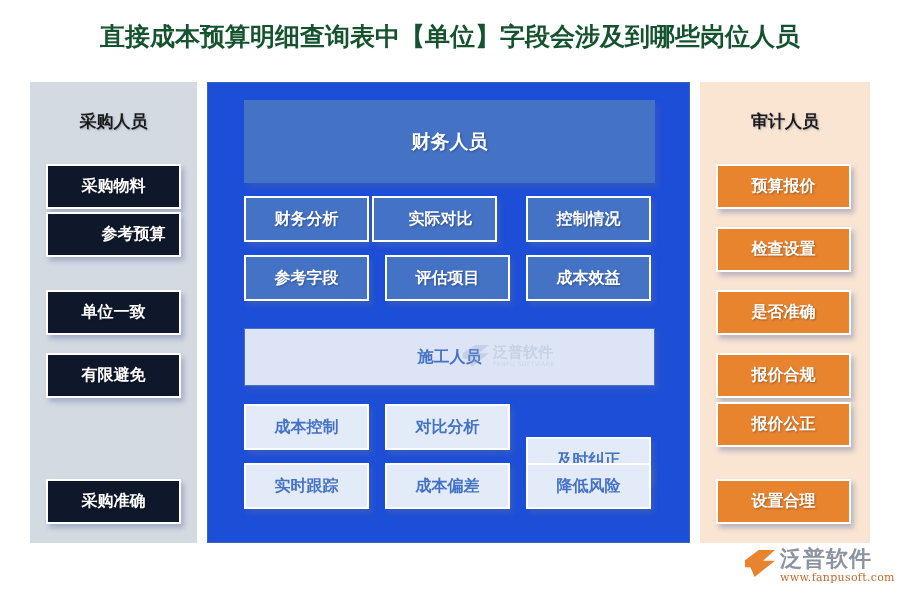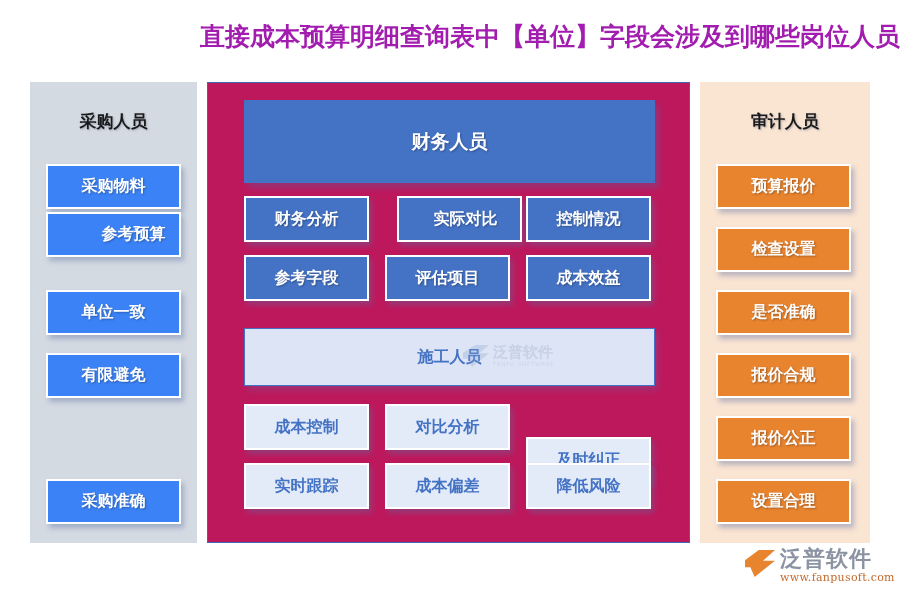--- a/index.html
+++ b/index.html
@@ -14,24 +14,24 @@
     overflow: hidden;
     position: relative;
   }
 
   
   .page-title {
     position: absolute;
     left: 0;
     top: 20px;
     width: 900px;
-    text-align: right;
+    text-align: center;
     font-size: 25px;
     font-weight: bold;
-    color: #a21caf;
+    color: #14532d;
     letter-spacing: 0px;
     white-space: nowrap;
   }
 
   
   .panel {
     position: absolute;
     box-sizing: border-box;
   }
   .panel-left {
@@ -39,21 +39,21 @@
     top: 82px;
     width: 167px;
     height: 461px;
     background: #d4dae2;
   }
   .panel-center {
     left: 207px;
     top: 82px;
     width: 483px;
     height: 461px;
-    background: #be185d;
+    background: #1d4ed8;
     border: 1.5px solid #3d66b8;
   }
   .panel-right {
     left: 700px;
     top: 82px;
     width: 170px;
     height: 461px;
     background: #fae4d2;
   }
 
@@ -82,21 +82,21 @@
     display: flex;
     align-items: center;
     justify-content: center;
     font-size: 16px;
     font-weight: bold;
     color: #ffffff;
     white-space: nowrap;
     box-shadow: 3px 4px 5px rgba(90,110,160,0.40);
     text-shadow: 1px 1px 2px rgba(0,0,0,0.30);
   }
-  .chip-teal { background: #3b82f6; }
+  .chip-teal { background: #0f172a; }
   .chip-orange { background: #e8832e; }
 
   
   .center-head-blue {
     position: absolute;
     left: 36px;
     top: 17px;
     width: 411px;
     height: 83px;
     background: #4472c4;
@@ -227,21 +227,21 @@
   <div class="chip chip-teal" style="top:208px;">单位一致</div>
   <div class="chip chip-teal" style="top:271px;">有限避免</div>
   <div class="chip chip-teal" style="top:397px;">采购准确</div>
 </div>
 
 <div class="panel panel-center">
 
   <div class="center-head-blue">财务人员</div>
 
   <div class="gbox gbox-blue" style="left:36px;  top:113px;">财务分析</div>
-  <div class="gbox gbox-blue" style="left:189px; top:113px;padding-left:12px;">实际对比</div>
+  <div class="gbox gbox-blue" style="left:164px; top:113px;padding-left:12px;">实际对比</div>
   <div class="gbox gbox-blue" style="left:318px; top:113px;">控制情况</div>
   <div class="gbox gbox-blue" style="left:36px;  top:172px;">参考字段</div>
   <div class="gbox gbox-blue" style="left:177px; top:172px;">评估项目</div>
   <div class="gbox gbox-blue" style="left:318px; top:172px;">成本效益</div>
 
   <div class="center-head-light">施工人员</div>
 
   <div class="gbox gbox-light" style="left:36px;  top:321px;">成本控制</div>
   <div class="gbox gbox-light" style="left:177px; top:321px;">对比分析</div>
   <div class="gbox gbox-light" style="left:318px; top:321px;margin-top:33px;">及时纠正</div>
@@ -250,21 +250,21 @@
   <div class="gbox gbox-light" style="left:318px; top:380px;">降低风险</div>
 </div>
 
 <div class="panel panel-right">
   <div class="panel-heading">审计人员</div>
 
   <div class="chip chip-orange" style="top:82px;">预算报价</div>
   <div class="chip chip-orange" style="top:145px;">检查设置</div>
   <div class="chip chip-orange" style="top:208px;">是否准确</div>
   <div class="chip chip-orange" style="top:271px;">报价合规</div>
-  <div class="chip chip-orange" style="top:334px;">报价公正</div>
+  <div class="chip chip-orange" style="top:320px;">报价公正</div>
   <div class="chip chip-orange" style="top:397px;">设置合理</div>
 </div>
 
 <div class="watermark-center">
   <div class="wm-mark"></div>
   <div>
     <div class="wm-text">泛普软件</div>
     <div class="wm-sub">FANPU SOFTWARE</div>
   </div>
 </div>

